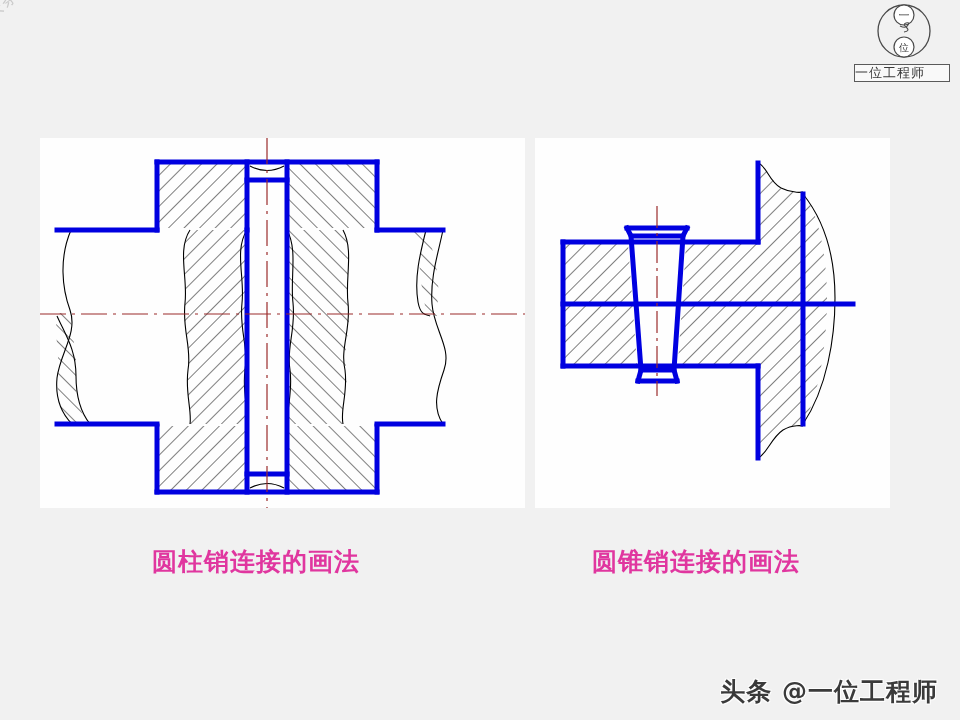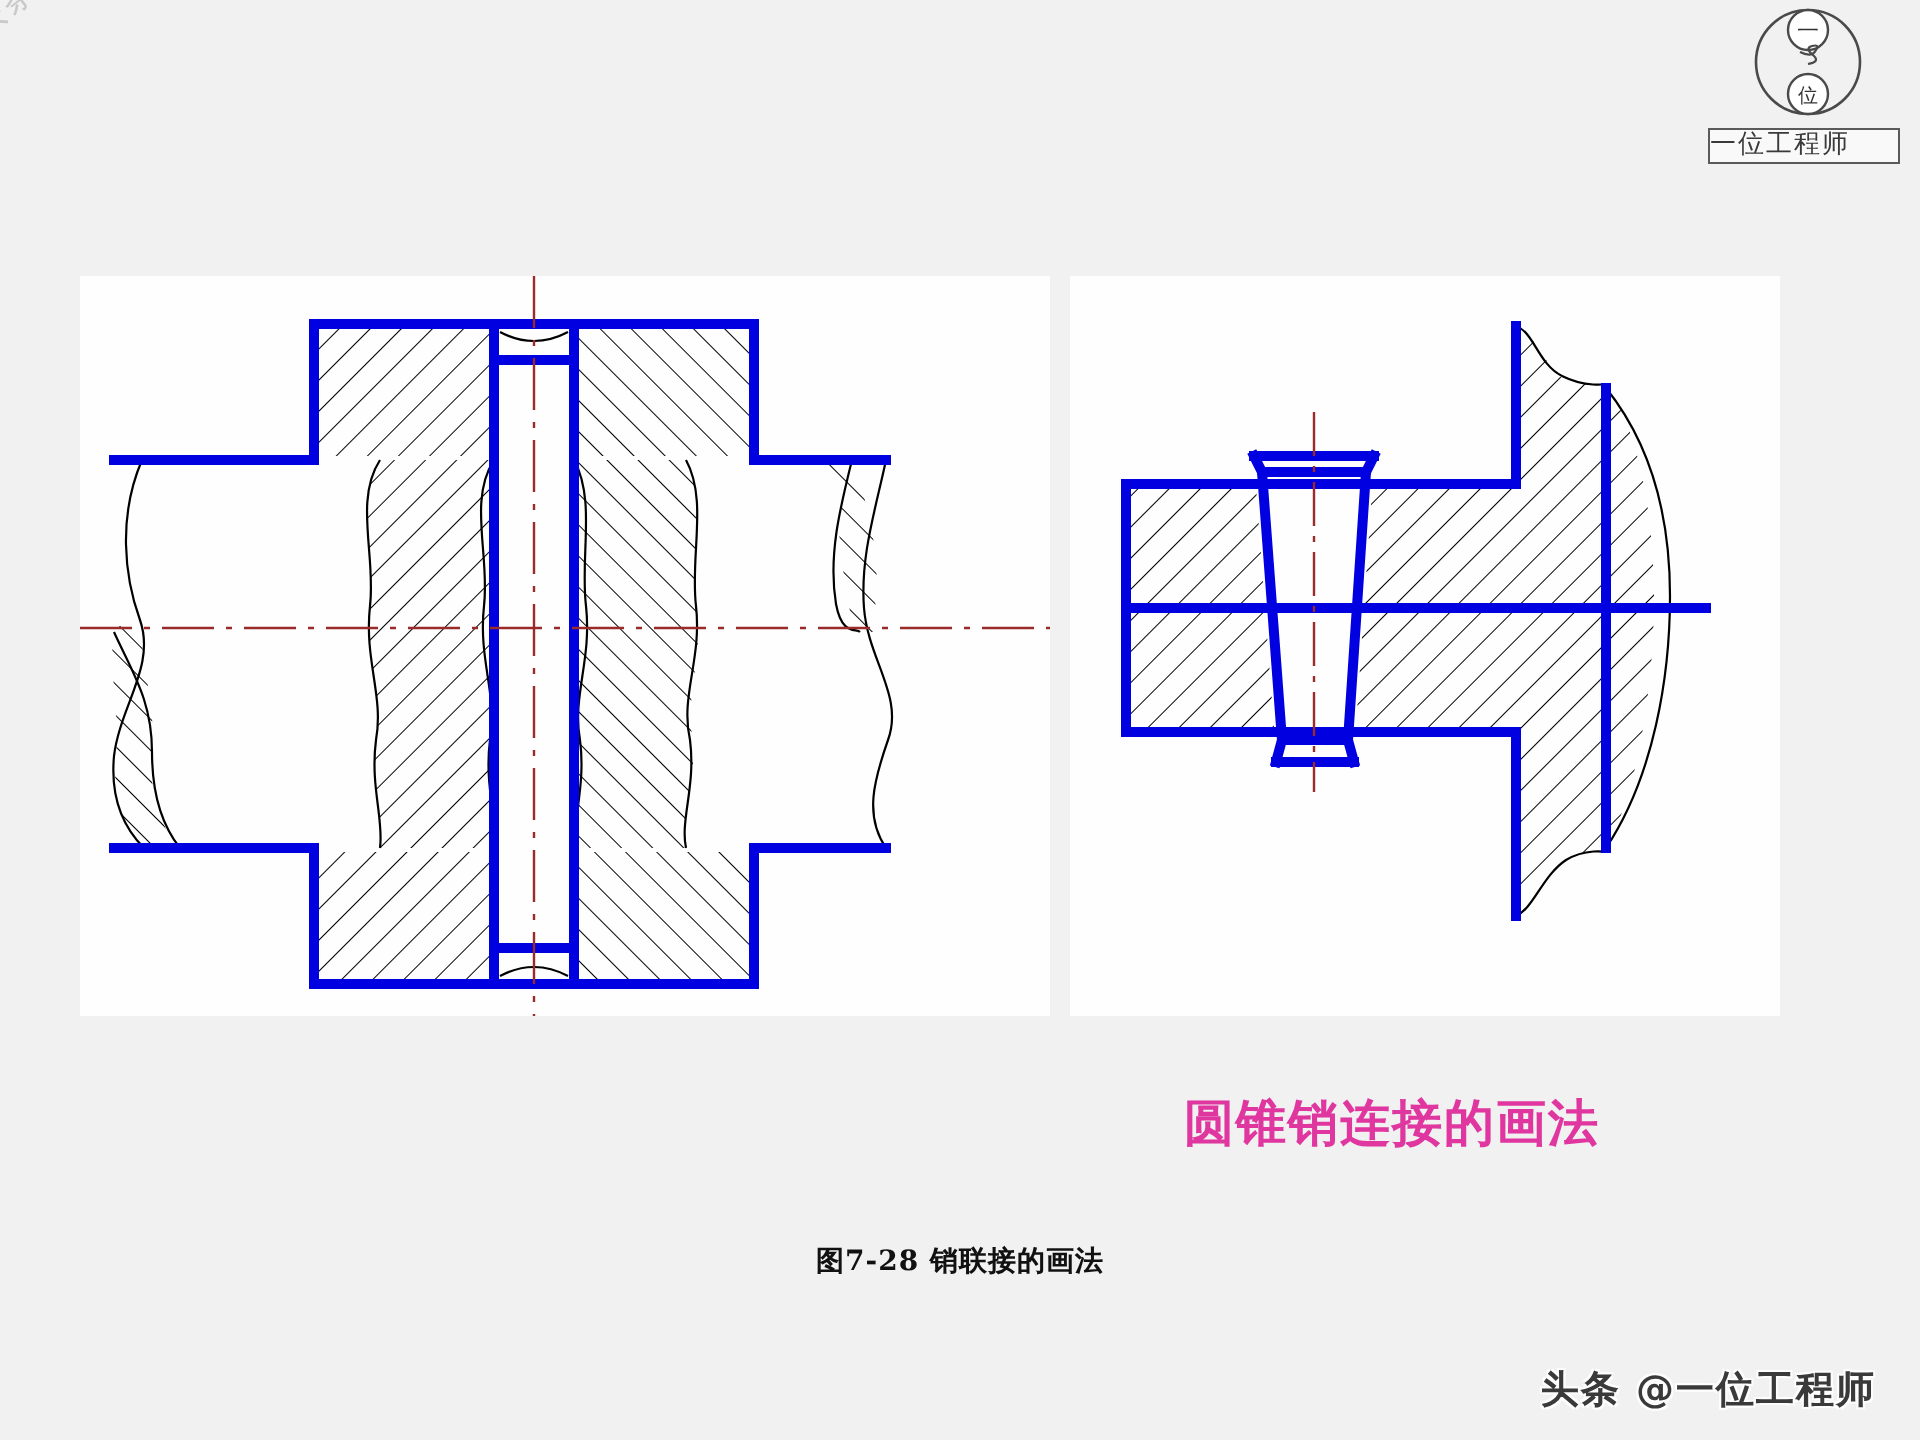--- a/index.html
+++ b/index.html
@@ -13,21 +13,21 @@
 
   
   #wm-topleft{
     position:absolute;left:-20px;top:6px;width:230px;
     transform:rotate(-38deg);transform-origin:left top;
     color:#c9c9c9;font-size:17px;letter-spacing:2px;
     white-space:nowrap;user-select:none;
   }
   #wm-bottom{
     position:absolute;right:22px;bottom:12px;
-    font-size:19px;font-weight:bold;color:#2b2b2b;
+    font-size:25px;font-weight:bold;color:#2b2b2b;
     text-shadow:1px 1px 0 #ffffff,-1px -1px 0 #ffffff,1px -1px 0 #fff,-1px 1px 0 #fff;
     letter-spacing:1px;white-space:nowrap;opacity:.92;
   }
 
   
   #logo{position:absolute;right:8px;top:2px;width:98px;height:80px;}
   #logo .mark{position:absolute;left:22px;top:0;}
   #logo .namebox{
     position:absolute;left:0;bottom:0;width:96px;height:18px;
     border:1px solid #5a5a5a;box-sizing:border-box;
@@ -236,18 +236,18 @@
         <path d="M106 232 L103 243"></path>
         <path d="M139 232 L142 243"></path>
       </g>
 
       <g stroke="#9a2b2b" stroke-width="1.2" fill="none" stroke-dasharray="22 5 3 5">
         <line x1="122" y1="68" x2="122" y2="258"></line>
       </g>
     </svg>
   </div>
 
+  <div class="caption" id="caption-left">圆柱销连接的画法</div>
   <div class="caption" id="caption-right">圆锥销连接的画法</div>
 
-  <div id="fig-caption">图7-28  销联接的画法</div>
 
   <div id="wm-bottom">头条 @一位工程师</div>
 </div>
 
 </body></html>

